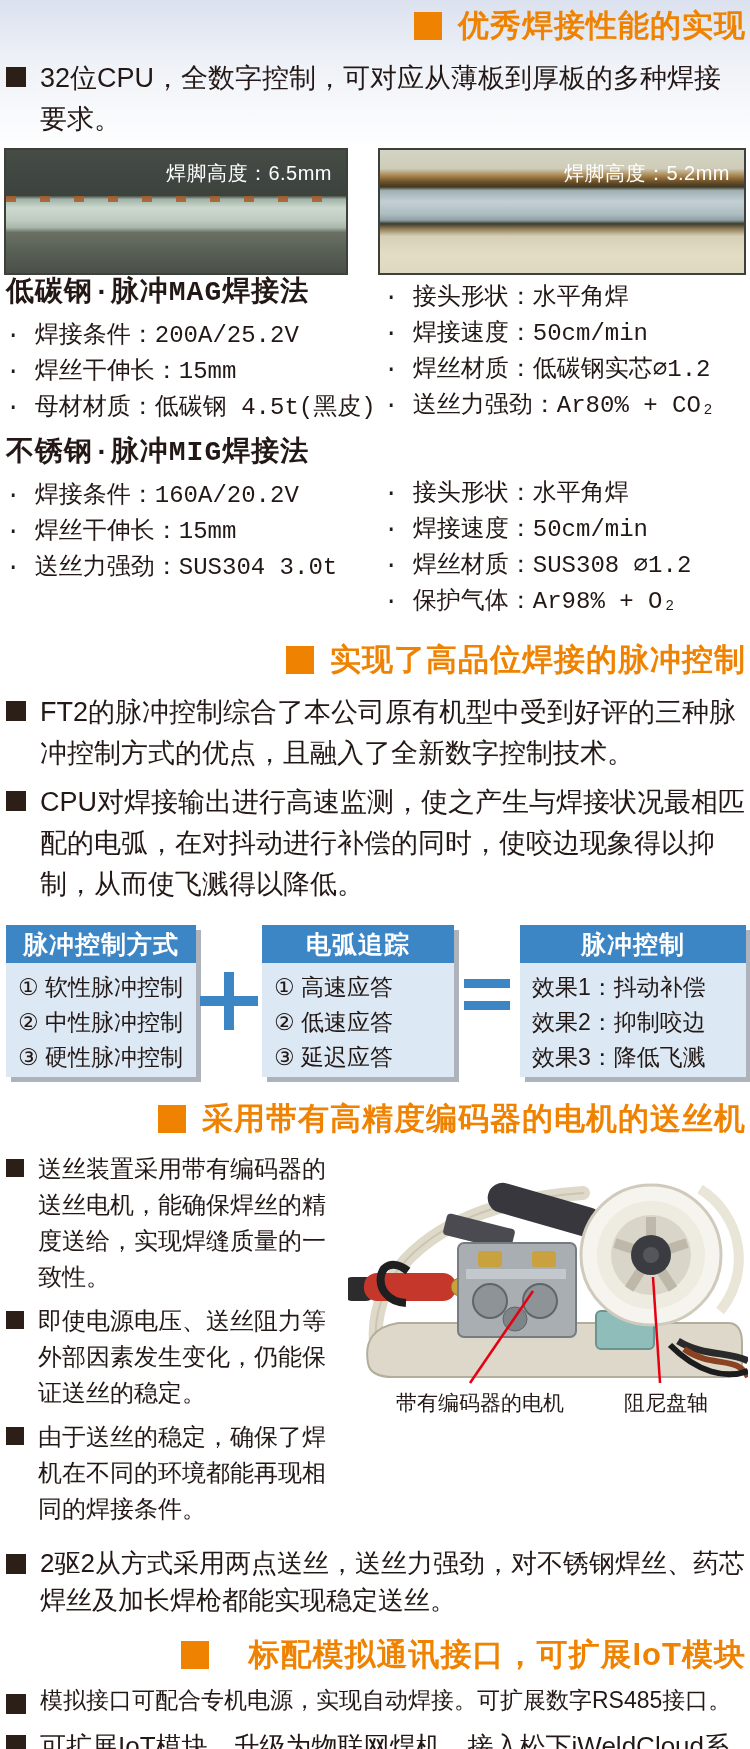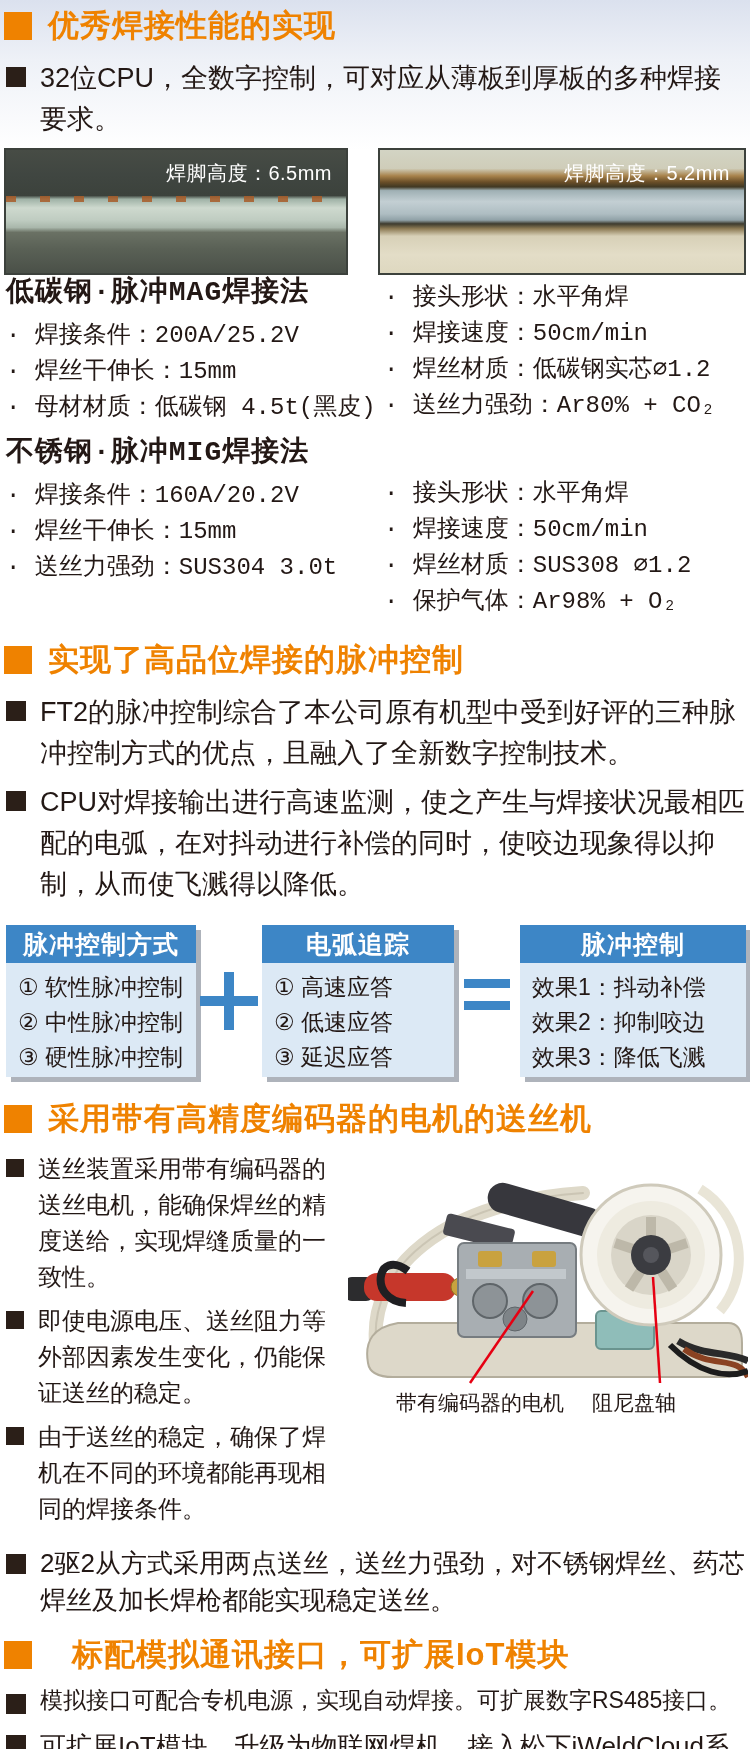--- a/index.html
+++ b/index.html
@@ -4,21 +4,21 @@
 <style>
   html,body{margin:0;padding:0;background:#fff;}
   body{width:750px;font-family:"Liberation Sans","DejaVu Sans",sans-serif;color:#231815;}
   *{box-sizing:border-box;}
   .page{
     position:relative;width:750px;height:1749px;overflow:hidden;
     background:linear-gradient(180deg,#dbe1ee 0%,#eef1f7 60px,#ffffff 150px,#ffffff 100%);
     padding:8px 4px 0 4px;
   }
   
-  .sec-header{display:flex;align-items:center;gap:16px;}
+  .sec-header{display:flex;align-items:center;gap:16px;justify-content:flex-end;}
   .sq-orange{flex:none;width:28px;height:28px;background:#ef8200;}
   .sec-title{margin:0;font-size:31px;font-weight:bold;color:#ef8200;letter-spacing:1px;line-height:36px;}
   
   .bullet-row{display:flex;gap:14px;margin-left:2px;}
   .sq-dark{flex:none;width:20px;height:20px;background:#2b1f18;margin-top:9px;}
   .b-text{font-size:27px;line-height:41px;}
   
   .photos-row{display:flex;gap:30px;margin-top:8px;}
   .weld-photo{position:relative;height:127px;margin:0;border:2px solid #3c413c;overflow:hidden;text-decoration:underline;}
   .photo-left{flex:0 0 344px;
@@ -61,21 +61,21 @@
   
   .feeder-row{display:flex;margin-top:14px;}
   .feeder-text{flex:0 0 342px;}
   .feeder-text .bullet-row{margin-bottom:8px;}
   .feeder-text .sq-dark{width:18px;height:18px;margin-top:8px;}
   .feeder-text .b-text{font-size:24px;line-height:36px;}
   .feeder-fig{flex:1;position:relative;}
   .fig-svg{display:block;margin-left:2px;}
   .fig-labels{display:flex;font-size:21px;margin-top:0;}
   .fig-label-1{margin-left:50px;}
-  .fig-label-2{margin-left:28px;font-family:Liberation Mono, monospace;}
+  .fig-label-2{margin-left:60px;font-family:Liberation Mono, monospace;}
   .wide-bullet{margin-top:10px;}
   .wide-bullet .b-text{font-size:26px;line-height:37px;}
   
   .iot-b1 .b-text{font-size:23px;line-height:31px;}
   .iot-b1{margin-top:12px;}
   .iot-b2{margin-top:10px;}
   .iot-b2 .b-text{font-size:26px;line-height:40px;}
   .mt18{margin-top:18px;gap:40px;} .mt24{margin-top:24px;}
 </style>
 </head>

